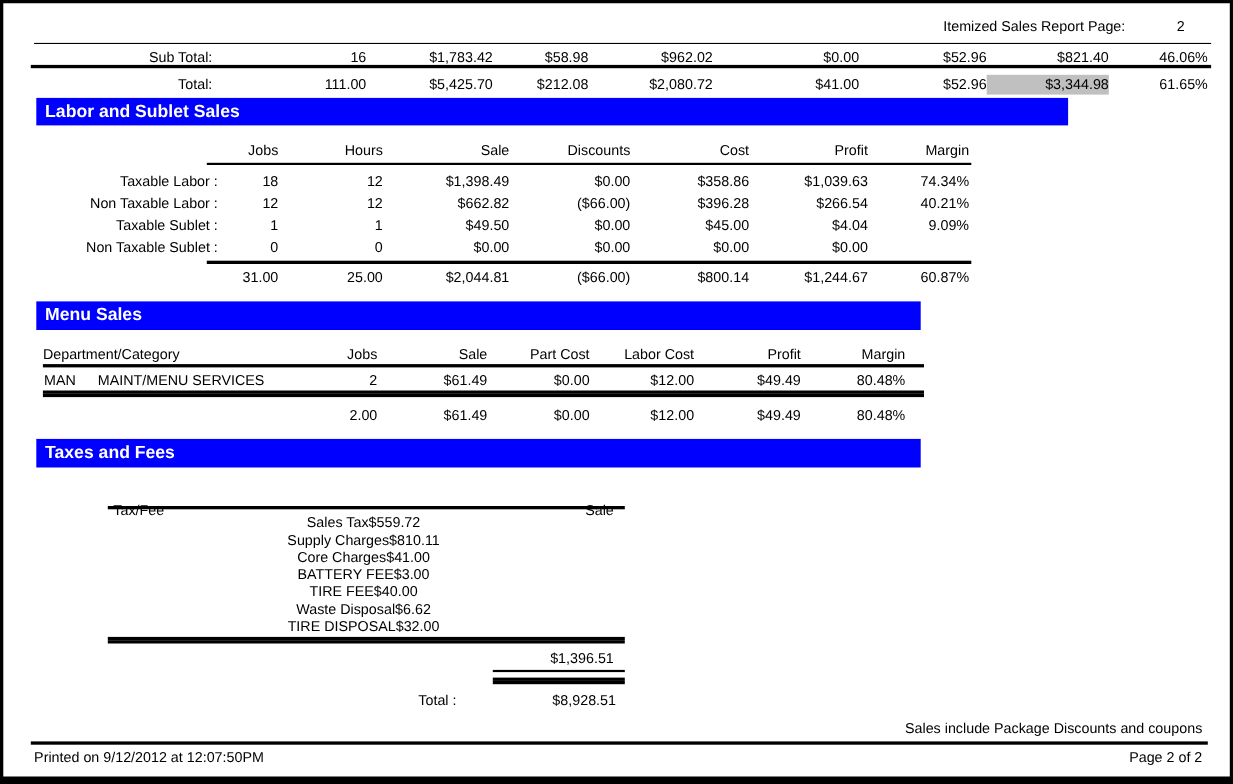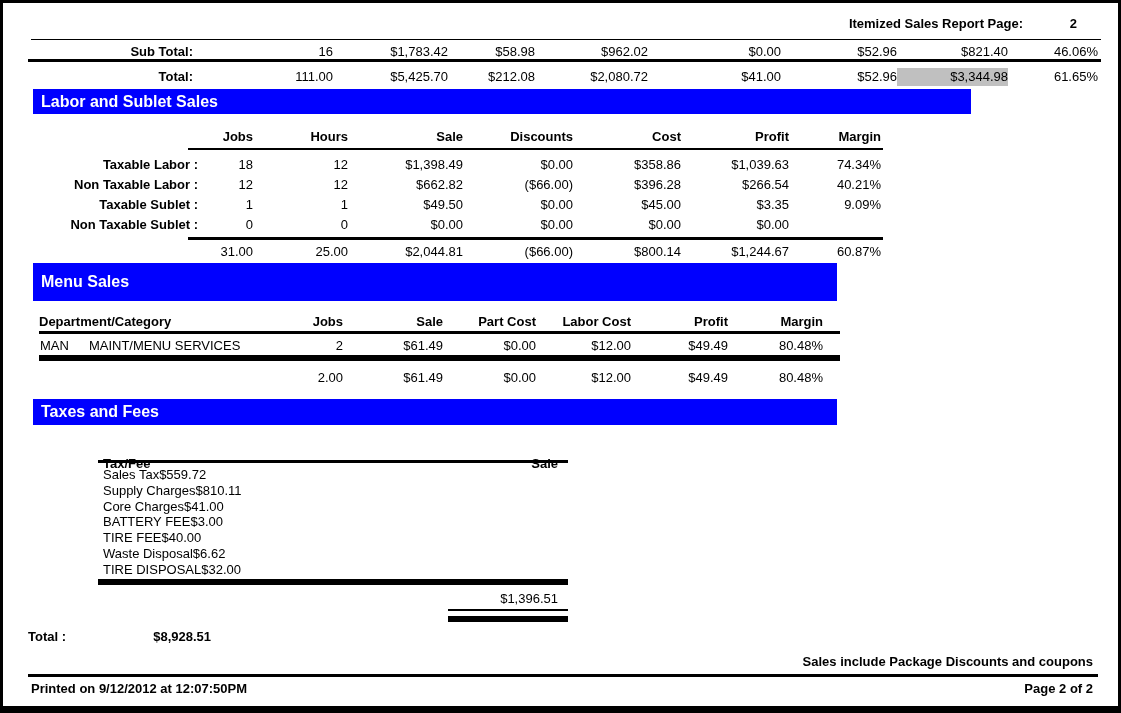--- a/index.html
+++ b/index.html
@@ -1,21 +1,21 @@
 <!DOCTYPE html>
 <html style="--accent-blue: #0000ff; --highlight-gray: #c0c0c0;"><head>
 <meta charset="utf-8">
 <style>
   *{margin:0;padding:0;box-sizing:border-box}
   html,body{width:1121px;height:713px;background:#fff}
   body{font-family:"Liberation Sans","DejaVu Sans",sans-serif;font-size:13px;color:#000;position:relative}
   .page{position:absolute;top:0;left:0;width:1121px;height:713px;background:#fff;
         border:3px solid #000;border-bottom-width:7px;overflow:hidden}
   .abs{position:absolute}
-  .b{font-weight:bold}
+  .b{font-weight:normal}
   .cell{text-align:right;white-space:nowrap;overflow:visible}
   .left{text-align:left}
   .hline{position:absolute;background:#000}
   .dline{position:absolute;height:2px;border-top:3px solid #000;border-bottom:3px solid #000;background:transparent}
   .bar{position:absolute;left:30px;background:var(--accent-blue,#0000ff);color:#fff;
        font-weight:bold;font-size:16px;padding-left:8px;display:flex;align-items:center}
   .grid{display:grid;position:absolute}
   
   .sumgrid{grid-template-columns:165px 140px 115px 87px 113px 133px 116px 111px 90px;left:25px;width:1070px}
   .srow{height:17px;line-height:17px}
@@ -24,21 +24,21 @@
   .laborgrid{grid-template-columns:170px 55px 95px 115px 110px 108px 108px 92px;left:25px;width:853px}
   .lrow{height:20px;line-height:20px}
   .hrow{height:18px;line-height:18px}
   
   .menugrid{grid-template-columns:200px 115px 100px 93px 95px 97px 95px;left:25px;width:795px}
   .mrow{height:17px;line-height:17px}
   .deptcell{text-align:center;padding-left:12px;display:flex;gap:20px;white-space:nowrap}
   
   .taxhead{left:100px;width:455px;display:flex;justify-content:space-between}
   .taxrows{left:100px;width:455px}
-  .trow{display:flex;justify-content:flex-start;height:15.8px;line-height:15.8px;white-space:nowrap}
+  .trow{display:flex;justify-content:center;height:15.8px;line-height:15.8px;white-space:nowrap}
   .footer-row{display:flex;justify-content:space-between}
 </style>
 </head>
 <body>
 
 <div class="page">
 
   <div class="abs" style="top:13px;right:41px;display:flex">
     <span class="b">Itemized Sales Report Page:</span>
     <span class="b" style="width:54px;text-align:right">2</span>
@@ -109,21 +109,21 @@
     <div class="cell">40.21%</div>
   </div>
 
   <div class="grid laborgrid lrow" style="top:192px">
     <div class="cell b">Taxable Sublet :</div>
     <div class="cell">1</div>
     <div class="cell">1</div>
     <div class="cell">$49.50</div>
     <div class="cell">$0.00</div>
     <div class="cell">$45.00</div>
-    <div class="cell">$3.35</div>
+    <div class="cell">$4.04</div>
     <div class="cell">9.09%</div>
   </div>
 
   <div class="grid laborgrid lrow" style="top:212px">
     <div class="cell b">Non Taxable Sublet :</div>
     <div class="cell">0</div>
     <div class="cell">0</div>
     <div class="cell">$0.00</div>
     <div class="cell">$0.00</div>
     <div class="cell">$0.00</div>
@@ -137,21 +137,21 @@
     <div class="cell"></div>
     <div class="cell">31.00</div>
     <div class="cell">25.00</div>
     <div class="cell">$2,044.81</div>
     <div class="cell">($66.00)</div>
     <div class="cell">$800.14</div>
     <div class="cell">$1,244.67</div>
     <div class="cell">60.87%</div>
   </div>
 
-  <div class="bar" style="top:260px;height:38px;width:804px">Menu Sales</div>
+  <div class="bar" style="top:271px;height:26px;width:804px">Menu Sales</div>
 
   <div class="grid menugrid mrow" style="top:310px">
     <div class="cell left b" style="padding-left:11px">Department/Category</div>
     <div class="cell b">Jobs</div>
     <div class="cell b">Sale</div>
     <div class="cell b">Part Cost</div>
     <div class="cell b">Labor Cost</div>
     <div class="cell b">Profit</div>
     <div class="cell b">Margin</div>
   </div>
@@ -223,21 +223,21 @@
     </div>
   </div>
 
   <div class="dline" style="top:576px;left:95px;width:470px"></div>
 
   <div class="abs" style="top:588px;left:25px;width:530px;text-align:right;height:16px;line-height:16px">$1,396.51</div>
 
   <div class="hline" style="top:606px;left:445px;width:120px;height:2px"></div>
   <div class="dline" style="top:613px;left:445px;width:120px"></div>
 
-  <div class="abs" style="top:625px;left:25px;width:532px;display:flex;justify-content:flex-start;height:18px;line-height:18px">
+  <div class="abs" style="top:625px;left:25px;width:532px;display:flex;justify-content:flex-end;height:18px;line-height:18px">
     <span class="b" style="margin-right:45px">Total :</span>
     <span class="b" style="width:100px;text-align:right">$8,928.51</span>
   </div>
 
   <div class="abs b" style="top:651px;right:25px">Sales include Package Discounts and coupons</div>
 
   <div class="hline" style="top:671px;left:25px;width:1070px;height:3px"></div>
 
   <div class="abs footer-row" style="top:678px;left:28px;right:25px">
     <span class="b">Printed on 9/12/2012 at 12:07:50PM</span>

